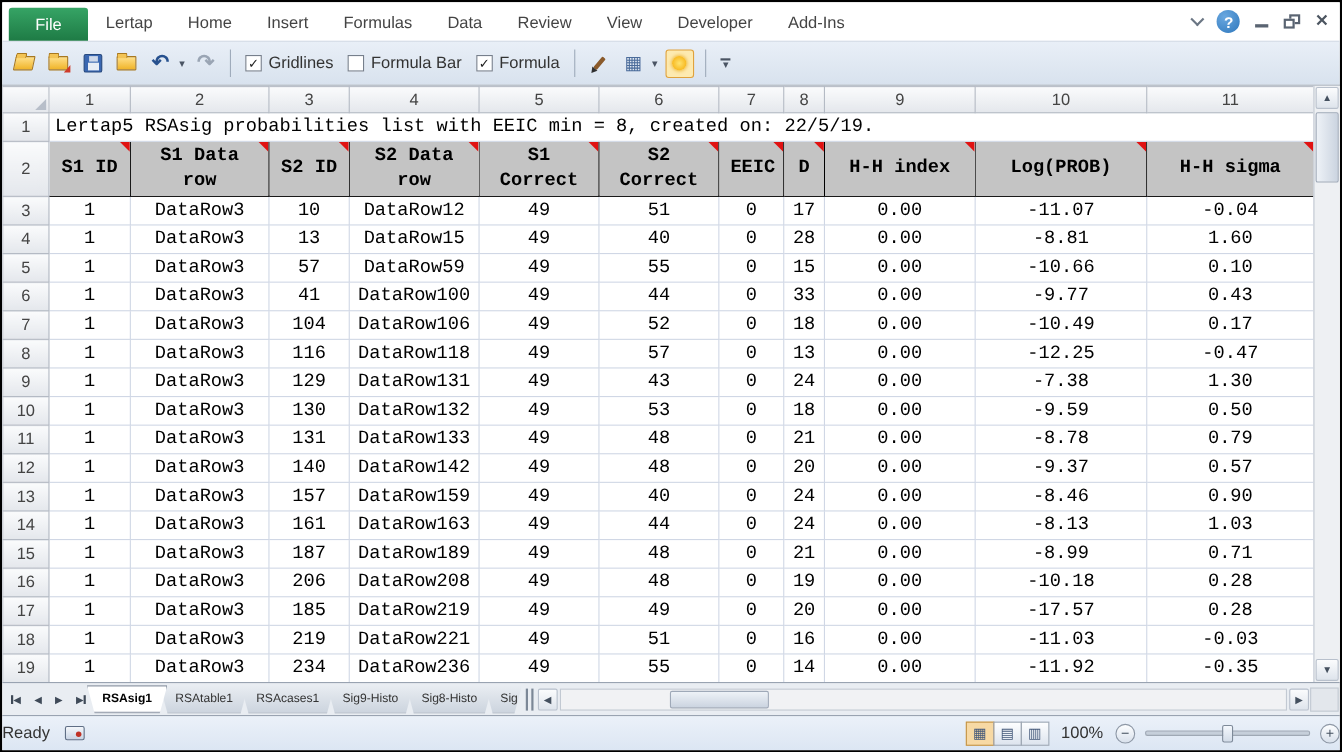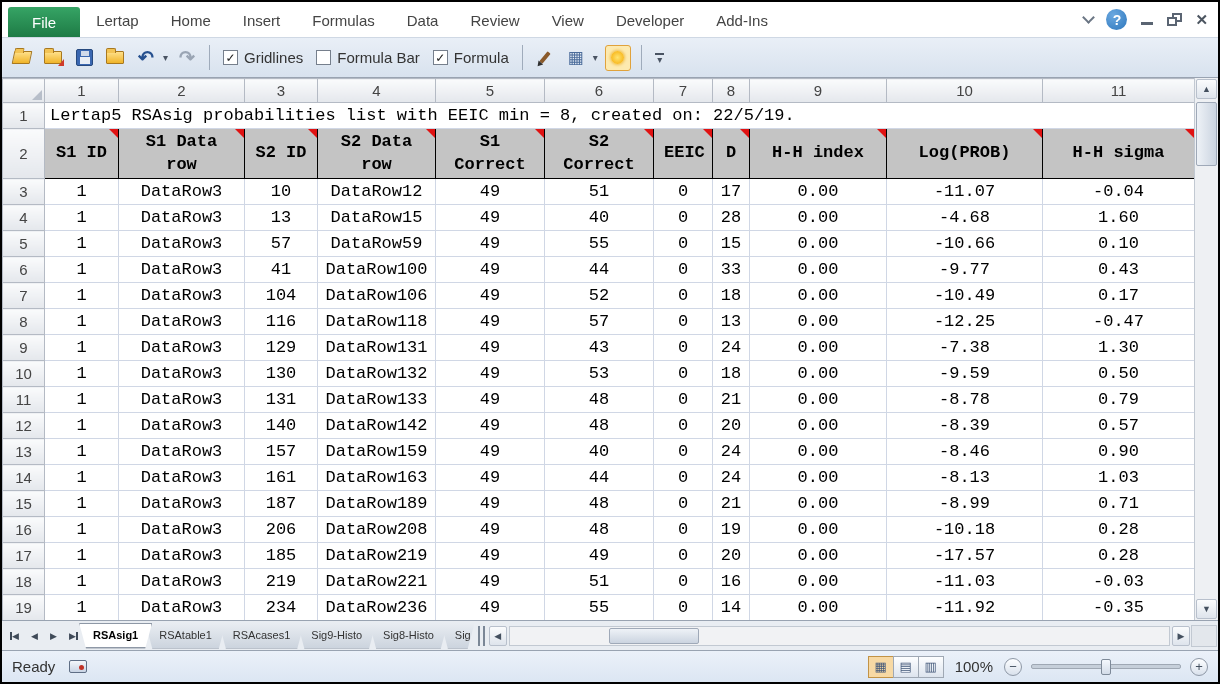--- a/index.html
+++ b/index.html
@@ -90,21 +90,21 @@
   .tab-splitter{width:7px;height:20px;margin:0 3px;border-left:2px solid #7b8796;border-right:2px solid #7b8796;cursor:col-resize}
   .hbtn{width:18px;height:20px;display:flex;align-items:center;justify-content:center;font-size:9px;color:#44505f;
     background:linear-gradient(#fbfcfd,#dee4ec);border:1px solid #b8c0cc;border-radius:2px;margin:0 1px}
   .htrack{flex:1;height:20px;background:#f1f2f4;border:1px solid #c2c9d2;position:relative;margin:0 1px}
   .hthumb{position:absolute;top:1px;bottom:1px;left:15%;width:90px;background:linear-gradient(#eef2f7,#cbd4e0);
     border:1px solid #9fa9b8;border-radius:2px}
   .corner-box{width:26px;height:22px;background:#e3e7ec;border:1px solid #c2c9d2;margin-right:1px}
 
   
   .statusbar{height:32px;flex:0 0 32px;background:linear-gradient(#ebf1f9,#dce6f3);border-top:1px solid #99a3b1;
-    display:flex;align-items:center;padding:0 10px;font-size:15px;color:#333}
+    display:flex;align-items:center;padding:0 0;font-size:15px;color:#333}
   .macro{width:18px;height:13px;border:1px solid #5f6e85;background:linear-gradient(#f4f7fb,#c9d4e4);position:relative;border-radius:2px;margin-left:14px}
   .macro::after{content:"";position:absolute;right:2px;bottom:2px;width:5px;height:5px;border-radius:50%;background:#c03226}
   .sb-right{margin-left:auto;display:flex;align-items:center;gap:9px}
   .viewbtns{display:flex}
   .vb{width:26px;height:22px;display:flex;align-items:center;justify-content:center;font-size:13px;color:#44597a;
     border:1px solid #9fa8b4;background:linear-gradient(#fdfeff,#dde4ee);margin-left:-1px}
   .vb.active{background:#f7d9a4;border-color:#c29346}
   .zoomlvl{font-size:15px;color:#333;margin:0 2px}
   .zbtn{width:18px;height:18px;border-radius:50%;border:1px solid #8e98a6;background:linear-gradient(#fdfeff,#d9e1ec);
     display:flex;align-items:center;justify-content:center;font-size:13px;color:#44505f;line-height:1}
@@ -272,21 +272,21 @@
               <th class="rowhead">4</th>
               <td class="cell">1</td>
               <td class="cell">DataRow3</td>
               <td class="cell">13</td>
               <td class="cell">DataRow15</td>
               <td class="cell">49</td>
               <td class="cell">40</td>
               <td class="cell">0</td>
               <td class="cell">28</td>
               <td class="cell">0.00</td>
-              <td class="cell">-4.68</td>
+              <td class="cell">-8.81</td>
               <td class="cell">1.60</td>
             </tr>
             <tr>
               <th class="rowhead">5</th>
               <td class="cell">1</td>
               <td class="cell">DataRow3</td>
               <td class="cell">57</td>
               <td class="cell">DataRow59</td>
               <td class="cell">49</td>
               <td class="cell">55</td>
@@ -384,21 +384,21 @@
               <th class="rowhead">12</th>
               <td class="cell">1</td>
               <td class="cell">DataRow3</td>
               <td class="cell">140</td>
               <td class="cell">DataRow142</td>
               <td class="cell">49</td>
               <td class="cell">48</td>
               <td class="cell">0</td>
               <td class="cell">20</td>
               <td class="cell">0.00</td>
-              <td class="cell">-8.39</td>
+              <td class="cell">-9.37</td>
               <td class="cell">0.57</td>
             </tr>
             <tr>
               <th class="rowhead">13</th>
               <td class="cell">1</td>
               <td class="cell">DataRow3</td>
               <td class="cell">157</td>
               <td class="cell">DataRow159</td>
               <td class="cell">49</td>
               <td class="cell">40</td>

